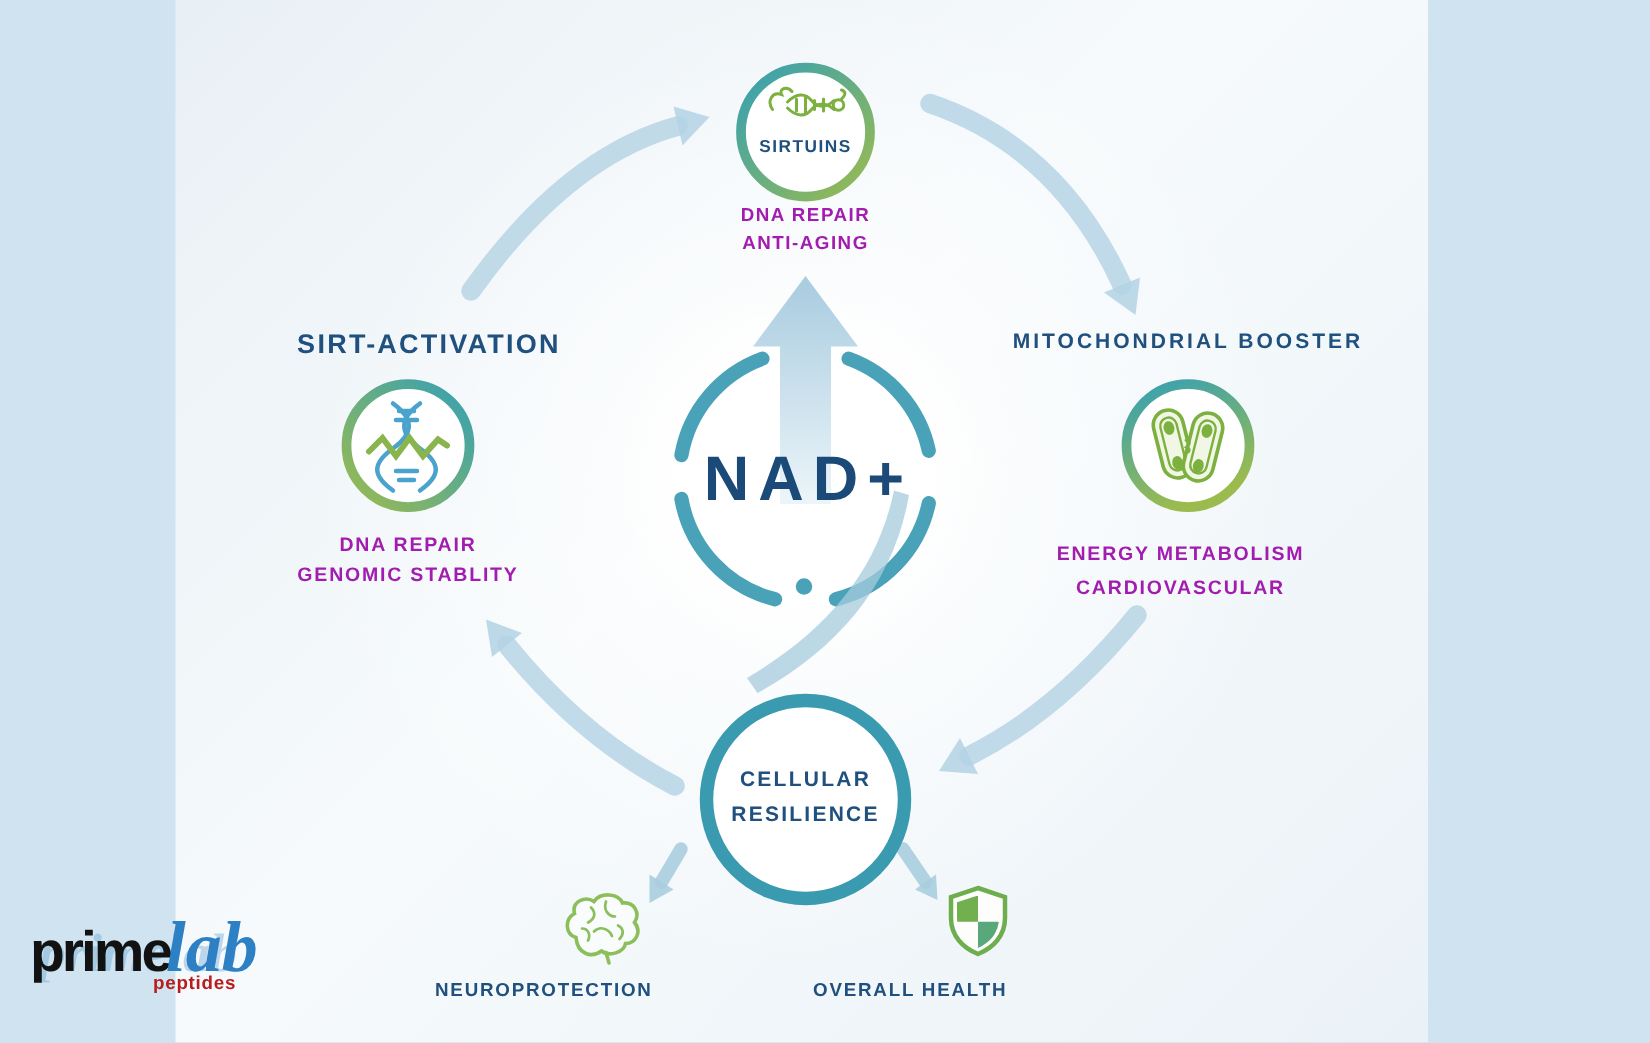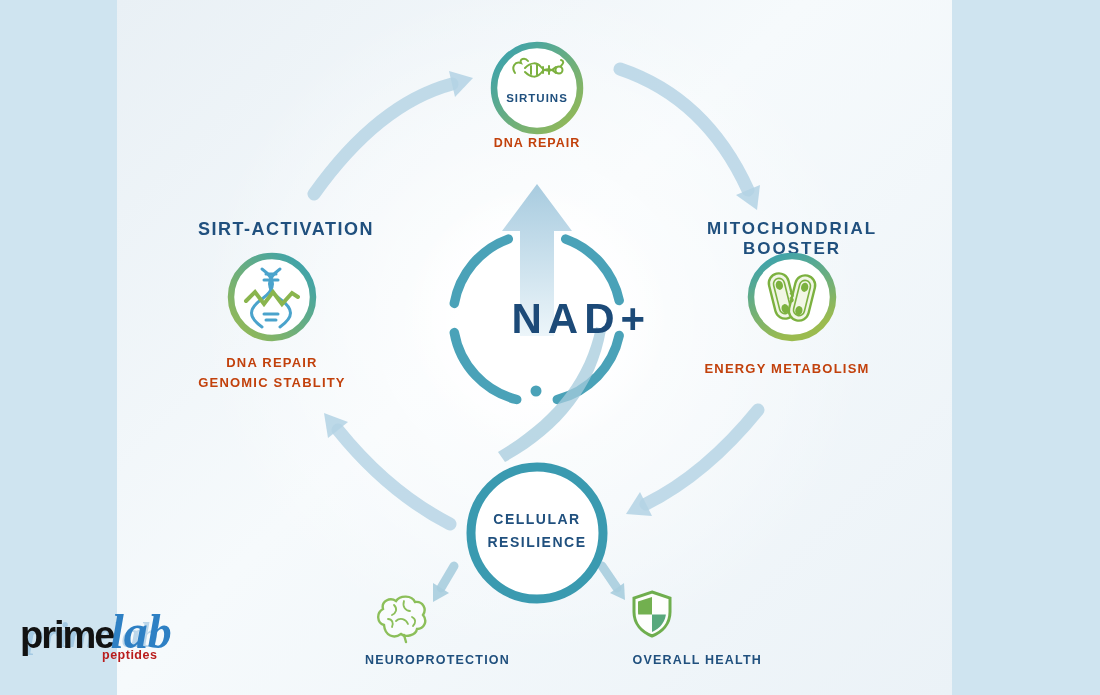--- a/index.html
+++ b/index.html
@@ -21,37 +21,37 @@
     background:radial-gradient(circle,#ffffff 0%,#ffffff 42%,rgba(255,255,255,0) 72%);
   }
   svg.overlay{position:absolute;left:0;top:0;}
   .node{position:absolute;}
   .node .icon{position:absolute;}
   .node-label{
     position:absolute;width:100%;text-align:center;color:#20507e;font-weight:bold;
   }
   .heading{
     position:absolute;text-align:center;color:#20507e;font-weight:bold;
-    font-size:17px;letter-spacing:2px;
+    font-size:14px;letter-spacing:2px;
   }
   .benefits{
-    position:absolute;text-align:center;color:#c2410c;font-weight:bold;
+    position:absolute;text-align:center;color:#a21caf;font-weight:bold;
     font-size:12.5px;letter-spacing:1px;line-height:19px;
   }
   .benefits.wide{font-size:13px;line-height:23px;letter-spacing:1.2px;}
   .nad-text{
-    position:absolute;left:427px;top:295px;width:224px;text-align:right;
+    position:absolute;left:427px;top:295px;width:224px;text-align:center;
     color:#1c4a78;font-size:42px;font-weight:bold;letter-spacing:6px;
   }
   .cell-text{
     position:absolute;top:47px;width:100%;text-align:center;color:#20507e;
     font-weight:bold;font-size:14px;letter-spacing:1.5px;line-height:23px;
   }
   .outcome-label{
-    position:absolute;text-align:right;color:#20507e;font-weight:bold;
+    position:absolute;text-align:left;color:#20507e;font-weight:bold;
     font-size:12.5px;letter-spacing:1.2px;
   }
   .logo{position:absolute;left:14px;top:598px;width:180px;height:72px;}
   .logo-echo{
     position:absolute;left:12px;top:16px;
     font-family:"Liberation Serif",serif;font-style:italic;font-weight:bold;
     font-size:36px;color:#5f9fd0;opacity:.38;letter-spacing:0px;
   }
   .logo-main{position:absolute;left:6px;top:6px;white-space:nowrap;}
   .logo-prime{
@@ -138,20 +138,21 @@
         <path d="M34 12 L34 18"></path>
         <path d="M40 11 L40 19"></path>
       <circle cx="50" cy="15" r="3.5"></circle>
       <path d="M52 11 C55 8 55 6 52 5"></path>
     </svg>
   </span>
   <div class="node-label" style="top:52px;font-size:11.5px;letter-spacing:1px;">SIRTUINS</div>
 </div>
 <div class="benefits" style="left:437px;top:134px;width:200px;">
   <div>DNA REPAIR</div>
+  <div>ANTI-AGING</div>
 </div>
 
 <div class="heading" style="left:186px;top:219px;width:200px;letter-spacing:1.5px;font-size:18px;">SIRT-ACTIVATION</div>
 <div class="node" style="left:226px;top:251px;width:92px;height:92px;">
   <svg width="92" height="92" viewBox="0 0 92 92">
     <defs>
         <linearGradient id="gl" x1="1" y1="0" x2="0" y2="1">
       <stop offset="0" stop-color="#35a0b4"></stop>
           <stop offset="1" stop-color="#9bbb4f"></stop>
     </linearGradient>
@@ -201,20 +202,21 @@
         <rect x="36.5" y="14" width="11" height="36" rx="5.5" fill="none" stroke-width="1.6"></rect>
         <ellipse cx="42" cy="21" rx="3.6" ry="4.6" fill="#7cb13f" stroke="none"></ellipse>
         <ellipse cx="42" cy="45" rx="3.6" ry="4.6" fill="#7cb13f" stroke="none"></ellipse>
       </g>
       <path d="M30 28 C33 26 34 30 31 32 C34 33 33 37 30 35" fill="none" stroke="#7cb13f" stroke-width="1.8"></path>
     </svg>
   </span>
 </div>
 <div class="benefits wide" style="left:677px;top:357px;width:220px;">
   <div>ENERGY METABOLISM</div>
+  <div>CARDIOVASCULAR</div>
 </div>
 
 <div class="node" style="left:465px;top:461px;width:144px;height:144px;">
   <svg width="144" height="144" viewBox="0 0 144 144">
     <circle cx="72" cy="72" r="66" fill="#ffffff" stroke="#3a9ab0" stroke-width="9"></circle>
   </svg>
   <div class="cell-text">
     <div>CELLULAR</div>
     <div>RESILIENCE</div>
   </div>

